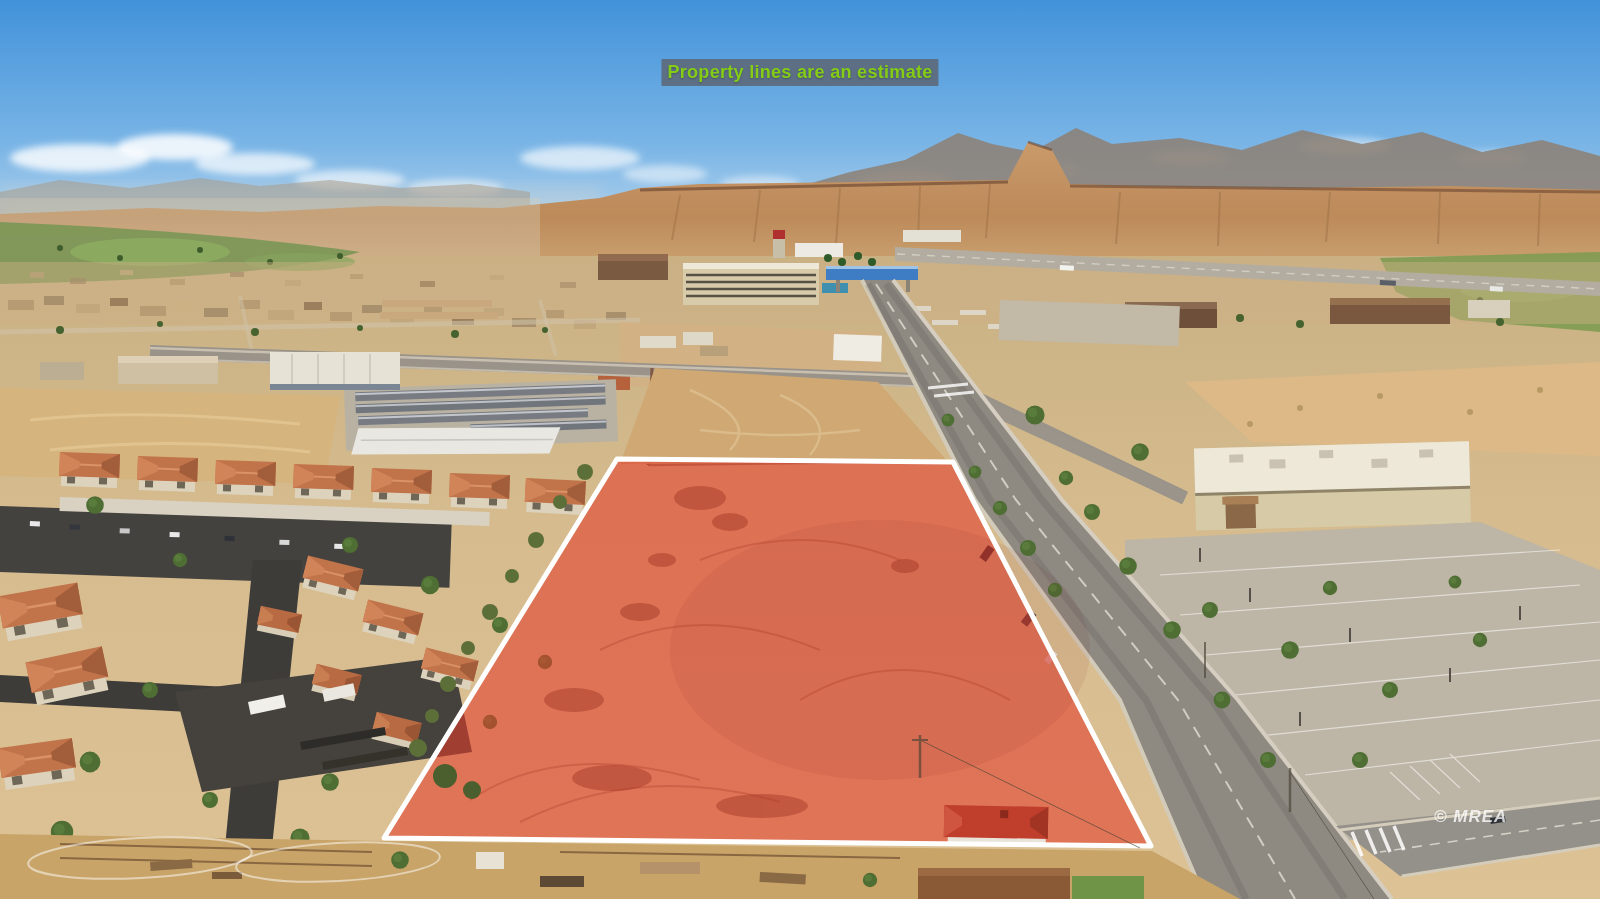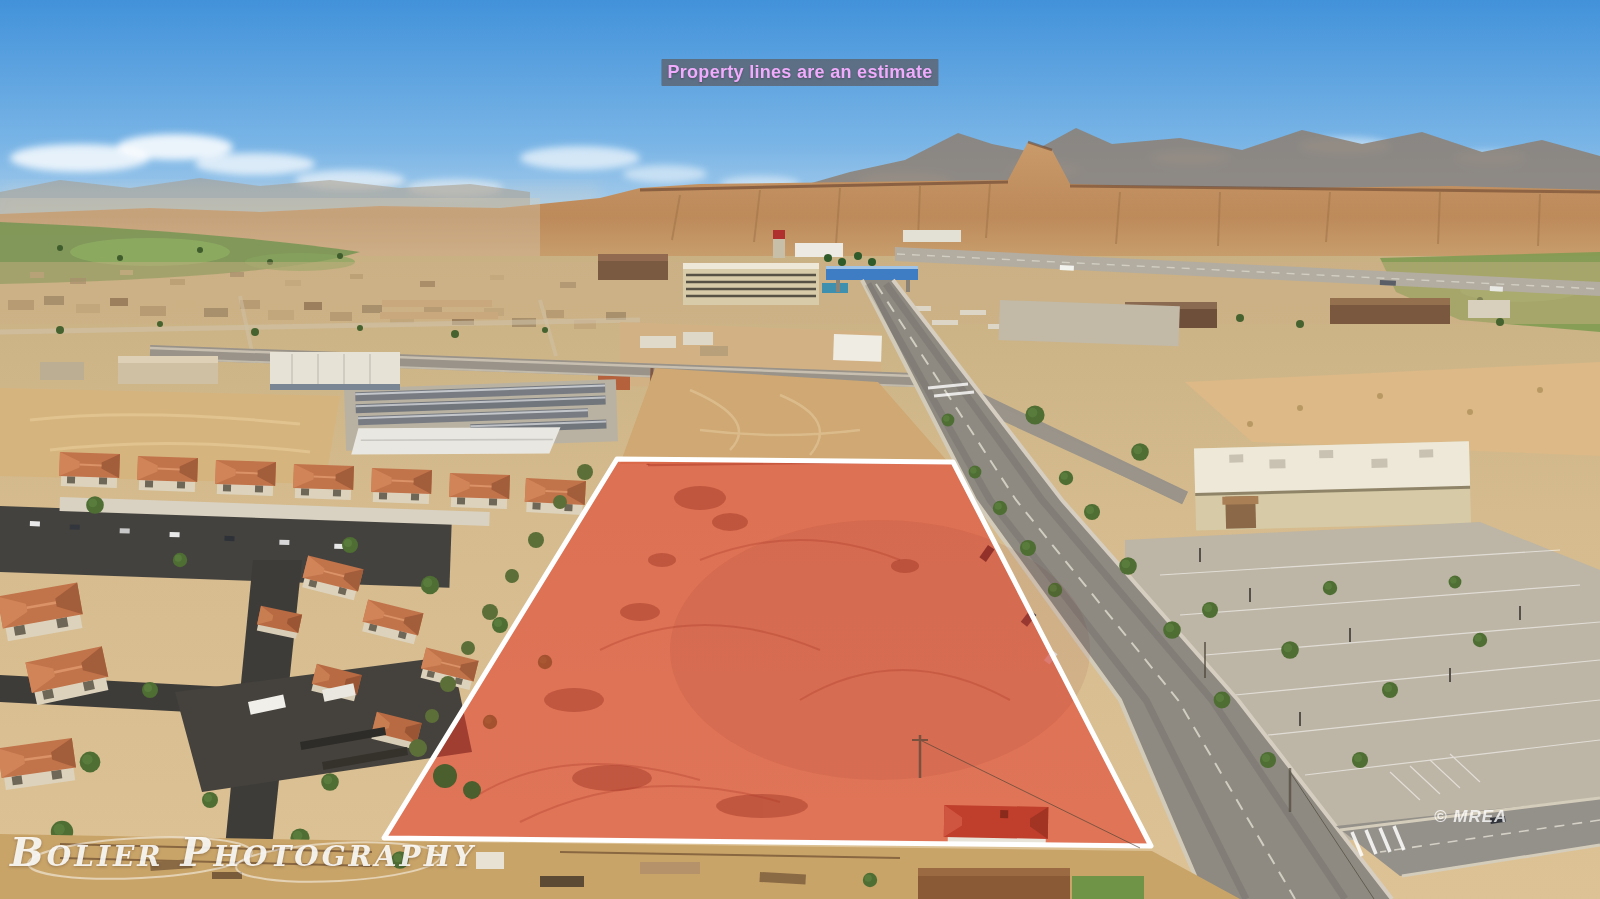--- a/index.html
+++ b/index.html
@@ -1,20 +1,20 @@
 <!DOCTYPE html>
 <html><head>
 <meta charset="utf-8">
 <style>
   html,body{margin:0;padding:0;background:#222;}
   #stage{position:relative;width:1600px;height:899px;overflow:hidden;font-family:"Liberation Sans",sans-serif;}
   #scene-svg{position:absolute;left:0;top:0;width:1600px;height:899px;display:block;}
   .banner{
     position:absolute;top:59px;left:50%;transform:translateX(-50%);
-    background:rgba(92,102,116,.86);color:#f0abfc;
+    background:rgba(92,102,116,.86);color:#84cc16;
     font:bold 18px/27px "Liberation Sans",sans-serif;
     letter-spacing:.3px;padding:0 6px;height:27px;white-space:nowrap;
     text-shadow:0 1px 2px rgba(0,0,0,.25);border-radius:1px;
   }
   .photog-mark{
     position:absolute;left:10px;top:826px;width:460px;
     font-family:"DejaVu Serif","Liberation Serif",serif;
     font-style:italic;font-variant:small-caps;font-weight:bold;
     font-size:40px;line-height:52px;letter-spacing:3px;
     color:rgba(255,255,255,.88);text-shadow:0 1px 3px rgba(60,40,20,.35);
@@ -537,21 +537,18 @@
   <g fill="none" stroke="rgba(255,255,255,.5)" stroke-width="2">
     <ellipse cx="140" cy="858" rx="112" ry="20" transform="rotate(-3 140 858)"></ellipse>
     <ellipse cx="338" cy="862" rx="102" ry="19" transform="rotate(-3 338 862)"></ellipse>
   </g>
 </svg>
 
   <div class="banner">
     <span>Property lines are an estimate</span>
   </div>
 
-  <div class="photog-mark">
-    <span>Bolier Photography</span>
-  </div>
 
   <div class="agency-mark">
     <span>© MREA</span>
   </div>
 
 </div>
 
 </body></html>

